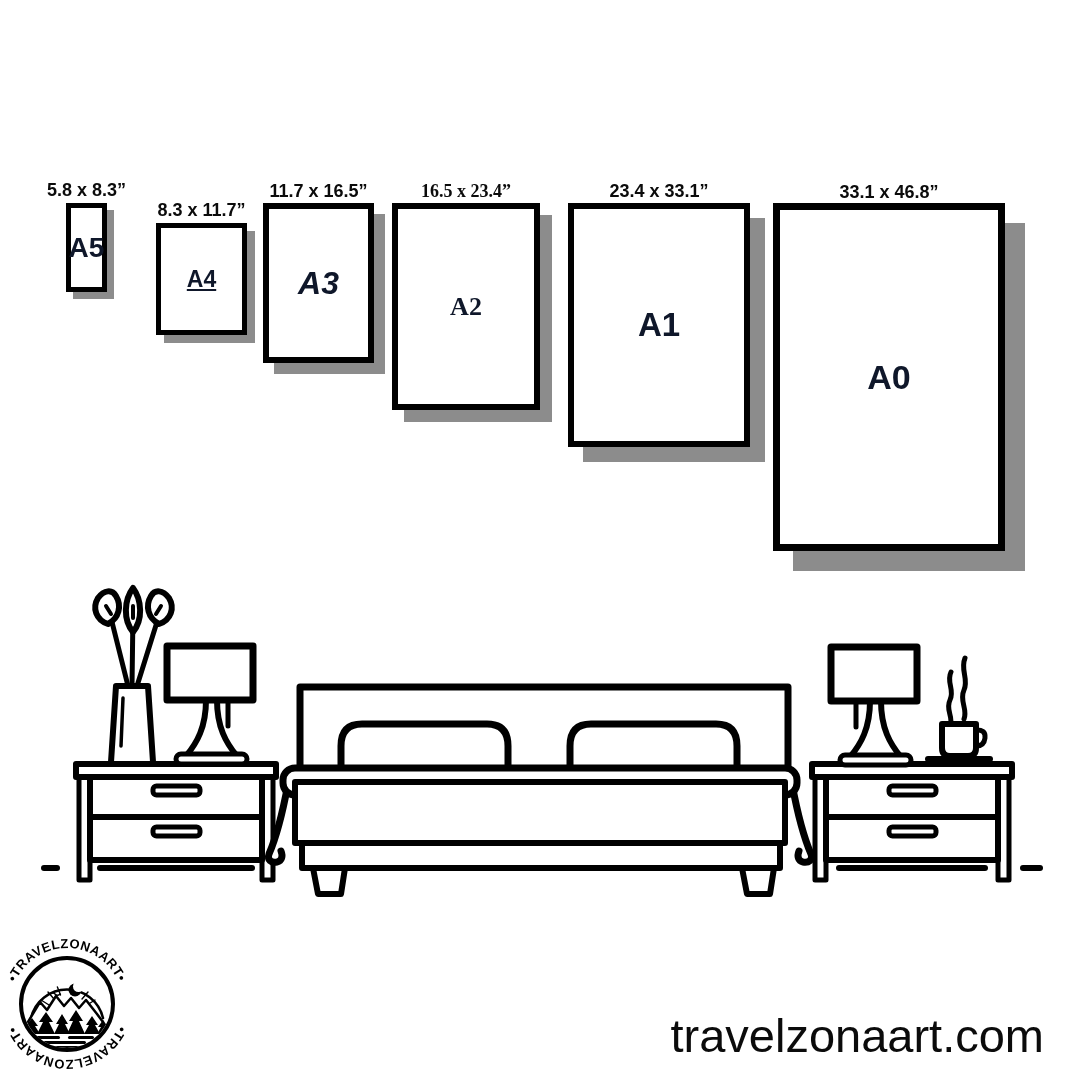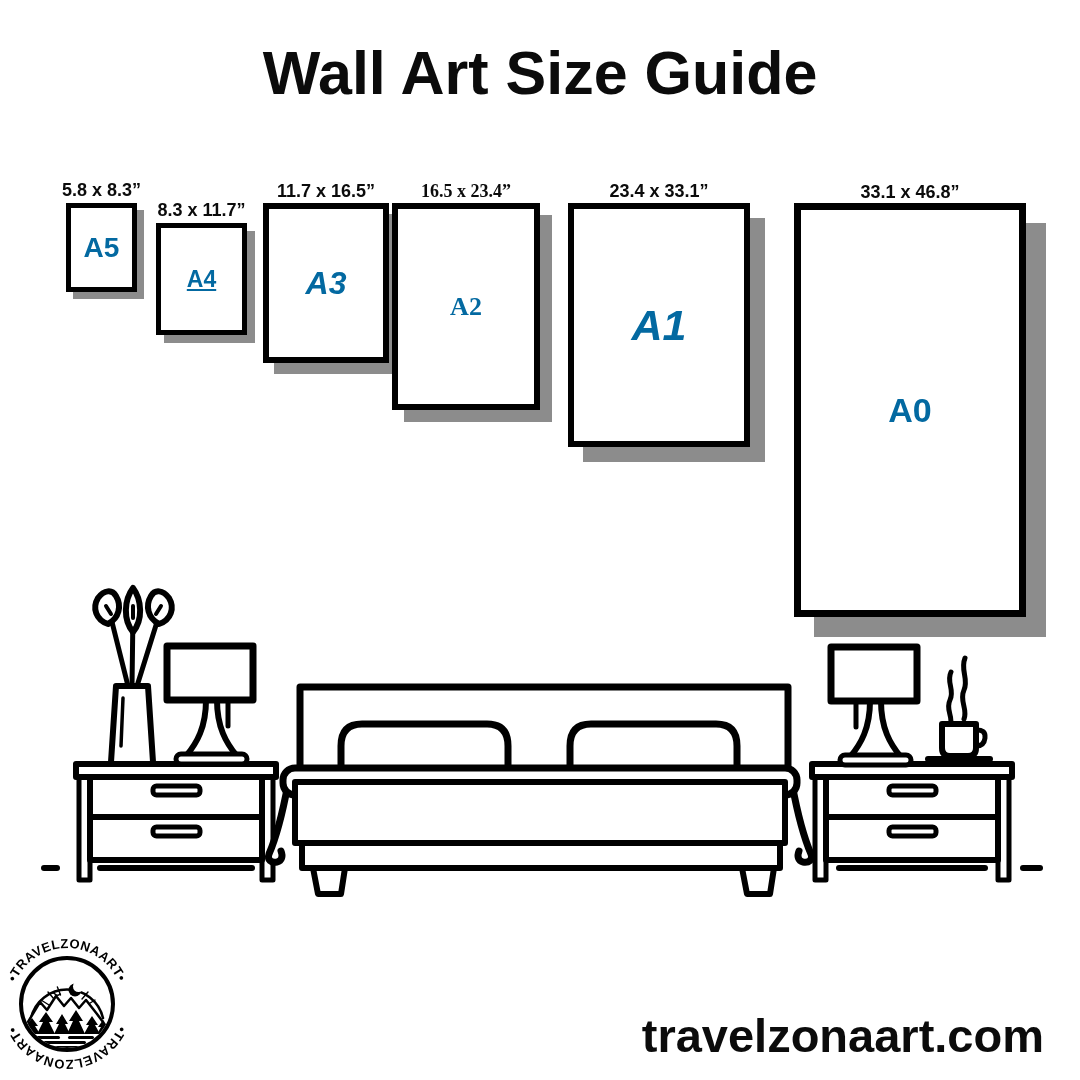--- a/index.html
+++ b/index.html
@@ -4,52 +4,51 @@
 <style>
   html,body{margin:0;padding:0;background:#fff;}
   #canvas{position:relative;width:1080px;height:1080px;background:#fff;overflow:hidden;
           font-family:"Liberation Sans",sans-serif;color:#000;}
   .title{position:absolute;top:38px;left:0;width:1080px;text-align:center;
          font-size:61px;font-weight:bold;letter-spacing:0px;color:#0b0b0b;}
   .poster{position:absolute;top:203px;box-sizing:border-box;background:#fff;
           display:flex;align-items:center;justify-content:center;}
   .poster .dims{position:absolute;bottom:calc(100% + 7px);left:50%;transform:translateX(-50%);
           white-space:nowrap;font-weight:bold;font-size:18px;color:#0b0b0b;}
-  .poster .letter{font-weight:bold;color:#0369a1;}
-  .website{position:absolute;top:1008px;right:36px;font-size:47px;font-weight:bold;color:#0b0b0b;}
+  .poster .letter{font-weight:bold;color:#0f172a;}
+  .website{position:absolute;top:1008px;right:36px;font-size:47px;font-weight:normal;color:#0b0b0b;}
   svg text{font-family:"Liberation Sans",sans-serif;}
 </style>
 </head>
 <body>
 
 <div id="canvas">
 
-  <div class="title">Wall Art Size Guide</div>
 
-  <div class="poster" style="left:66px;width:71px;height:89px;border:5px solid #000;box-shadow:7px 7px 0 #8c8c8c;">
+  <div class="poster" style="left:66px;width:41px;height:89px;border:5px solid #000;box-shadow:7px 7px 0 #8c8c8c;">
     <div class="dims">5.8 x 8.3”</div>
     <div class="letter" style="font-size:28px;">A5</div>
   </div>
   <div class="poster" style="left:156px;width:91px;height:112px;border:5px solid #000;box-shadow:8px 8px 0 #8c8c8c;margin-top:20px;">
     <div class="dims">8.3 x 11.7”</div>
     <div class="letter" style="font-size:23px;text-decoration:underline;">A4</div>
   </div>
-  <div class="poster" style="left:263px;width:126px;height:160px;border:6px solid #000;box-shadow:11px 11px 0 #8c8c8c;">
+  <div class="poster" style="left:263px;width:111px;height:160px;border:6px solid #000;box-shadow:11px 11px 0 #8c8c8c;">
     <div class="dims">11.7 x 16.5”</div>
     <div class="letter" style="font-size:32px;font-style:italic;">A3</div>
   </div>
   <div class="poster" style="left:392px;width:148px;height:207px;border:6px solid #000;box-shadow:12px 12px 0 #8c8c8c;font-family:Liberation Serif, serif;">
     <div class="dims">16.5 x 23.4”</div>
     <div class="letter" style="font-size:26px;">A2</div>
   </div>
   <div class="poster" style="left:568px;width:182px;height:244px;border:6px solid #000;box-shadow:15px 15px 0 #8c8c8c;">
     <div class="dims">23.4 x 33.1”</div>
-    <div class="letter" style="font-size:43px;font-style:italic;">A1</div>
+    <div class="letter" style="font-size:33px;">A1</div>
   </div>
-  <div class="poster" style="left:794px;width:232px;height:414px;border:7px solid #000;box-shadow:20px 20px 0 #8c8c8c;">
+  <div class="poster" style="left:773px;width:232px;height:348px;border:7px solid #000;box-shadow:20px 20px 0 #8c8c8c;">
     <div class="dims">33.1 x 46.8”</div>
     <div class="letter" style="font-size:34px;">A0</div>
   </div>
 
   <svg viewBox="0 0 1080 320" style="position:absolute;left:0;top:580px;width:1080px;height:320px;" fill="none" stroke="#000" stroke-linecap="round" stroke-linejoin="round">
 
     <g stroke-width="6">
       <path d="M44,288 H57"></path>
         <path d="M100,288 H252"></path>
       <path d="M839,288 H985"></path>

